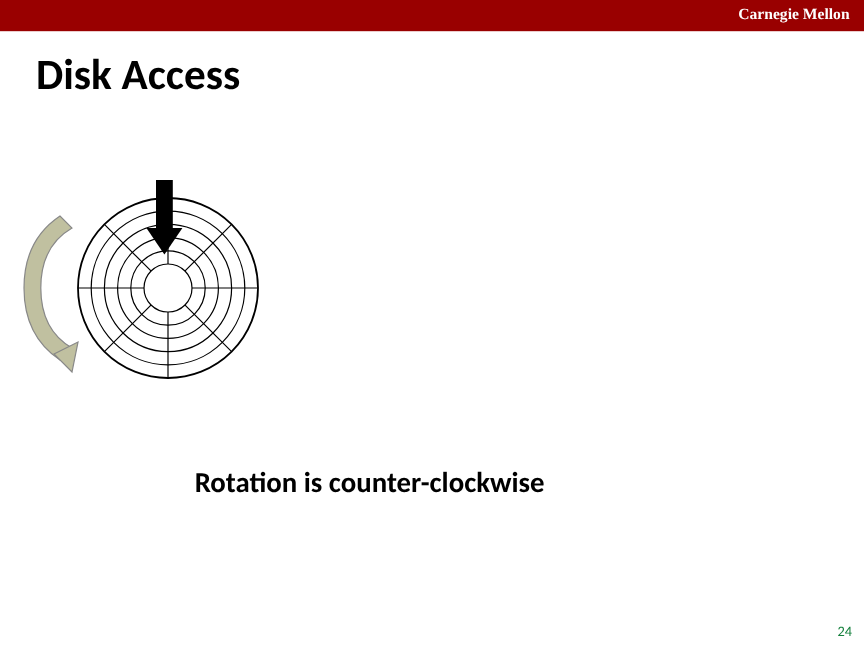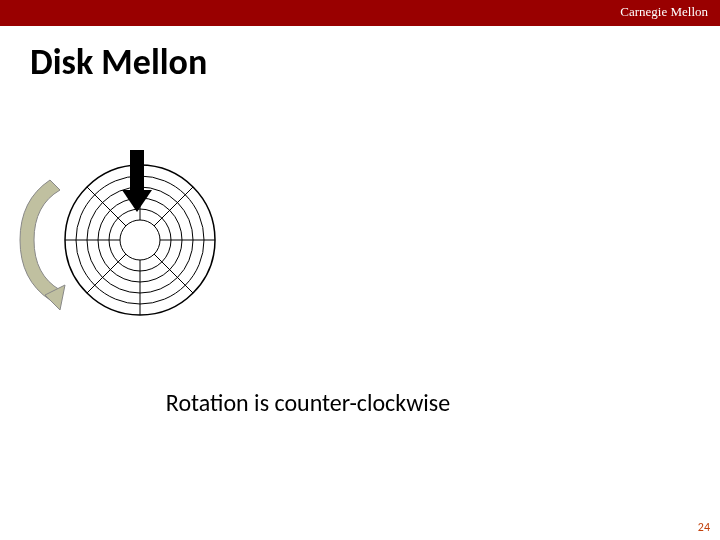--- a/index.html
+++ b/index.html
@@ -1,35 +1,35 @@
 <!DOCTYPE html>
 <html><head>
 <meta charset="utf-8">
 <style>
   * { margin: 0; padding: 0; box-sizing: border-box; }
   html, body { width: 720px; height: 540px; font-family: Calibri, Arial, sans-serif; background: #fff; overflow: hidden; }
   .slide { position: relative; width: 720px; height: 540px; }
   .topbar { position: absolute; top: 0; left: 0; right: 0; height: 26px; background: #990000; }
-  .brand { position: absolute; top: 4px; right: 12px; color: #fff; font-family: Georgia, 'Times New Roman', serif; font-weight: normal; font-size: 13px; }
+  .brand { position: absolute; top: 4px; right: 12px; color: #fff; font-family: Georgia, 'Times New Roman', serif; font-weight: bold; font-size: 13px; }
   .title { position: absolute; top: 40px; left: 30px; font-size: 36px; font-weight: bold; color: #000; }
   .diagram { position: absolute; top: 150px; left: 10px; width: 220px; height: 180px; }
-  .caption { position: absolute; top: 388px; left: 0; width: 616px; text-align: center; font-size: 24px; font-weight: normal; color: #000; }
+  .caption { position: absolute; top: 388px; left: 0; width: 616px; text-align: center; font-size: 24px; font-weight: bold; color: #000; }
   .footer-left { position: absolute; bottom: 6px; left: 8px; font-size: 9px; color: #000; }
-  .footer-right { position: absolute; bottom: 6px; right: 10px; font-size: 12px; color: #c2410c; }
+  .footer-right { position: absolute; bottom: 6px; right: 10px; font-size: 12px; color: #15803d; }
 </style>
 </head>
 <body>
 
 <div class="slide">
 
   <div class="topbar">
     <div class="brand">Carnegie Mellon</div>
   </div>
 
-  <div class="title">Disk Mellon</div>
+  <div class="title">Disk Access</div>
 
   <div class="diagram">
     <svg viewBox="0 0 220 180" width="220" height="180">
 
       <g>
         <path d="M 40 30
                  Q 10 50 10 90
                  Q 10 130 40 150
                  L 50 140
                  Q 24 125 24 90

